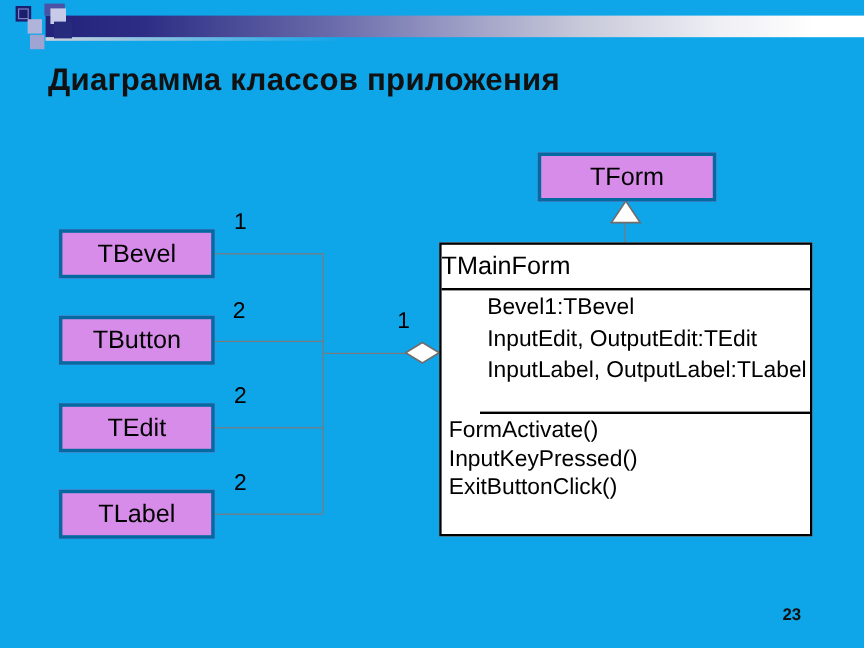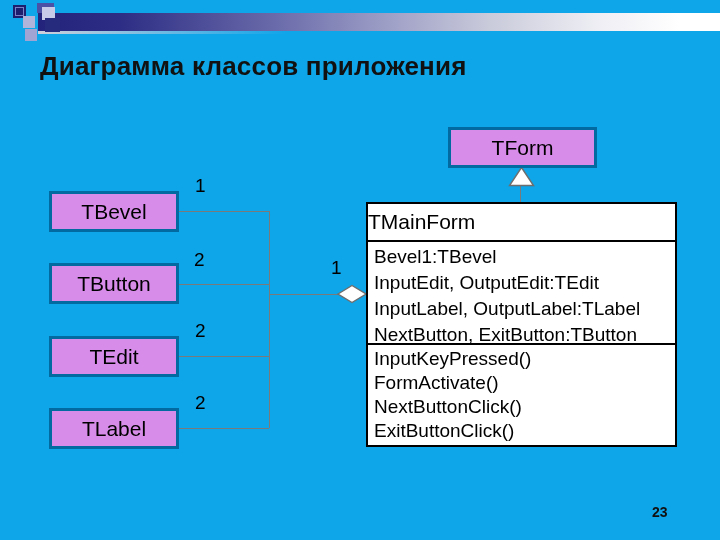--- a/index.html
+++ b/index.html
@@ -29,21 +29,21 @@
     font-size:21px;color:#000;}
   .cbox-tbevel{left:49px;top:191px;}
   .cbox-tbutton{left:49px;top:263px;}
   .cbox-tedit{left:49px;top:336px;}
   .cbox-tlabel{left:49px;top:408px;}
   .cbox-tform{left:448px;top:127px;width:149px;}
   
   .mainbox{position:absolute;left:366px;top:202px;width:311px;height:245px;box-sizing:border-box;
     background:#fff;border:2px solid #000;display:flex;flex-direction:column;}
   .mainbox .hd{height:36px;line-height:36px;font-size:21px;border-bottom:2px solid #000;}
-  .mainbox .attrs{height:103px;box-sizing:border-box;border-bottom:2px solid #000;padding:2px 0 0 6px;}
+  .mainbox .attrs{height:103px;box-sizing:border-box;border-bottom:2px solid #000;padding:2px 0 0 6px;margin-left:32px;}
   .mainbox .meths{flex:1;padding:2px 0 0 6px;}
   .mainbox .row{font-size:19px;line-height:26px;white-space:nowrap;}
   .mainbox .meths .row{line-height:24px;}
   
   .ln{position:absolute;background:#7a7a7a;}
   .ln-bevel{left:179px;top:211px;width:90px;height:1px;}
   .ln-button{left:179px;top:284px;width:90px;height:1px;}
   .ln-edit{left:179px;top:356px;width:90px;height:1px;}
   .ln-label{left:179px;top:428px;width:90px;height:1px;}
   .ln-trunk{left:269px;top:211px;width:1px;height:217px;}
@@ -117,25 +117,23 @@
   <div class="cbox cbox-tform">
     <span>TForm</span>
   </div>
 
   <div class="mainbox">
     <div class="hd">TMainForm</div>
     <div class="attrs">
       <div class="row">Bevel1:TBevel</div>
       <div class="row">InputEdit, OutputEdit:TEdit</div>
       <div class="row">InputLabel, OutputLabel:TLabel</div>
-      <div class="row">NextButton, ExitButton:TButton</div>
     </div>
     <div class="meths">
+      <div class="row">FormActivate()</div>
       <div class="row">InputKeyPressed()</div>
-      <div class="row">FormActivate()</div>
-      <div class="row">NextButtonClick()</div>
       <div class="row">ExitButtonClick()</div>
     </div>
   </div>
 
   <div class="pagenum">23</div>
 
 </div>
 
 </body></html>

